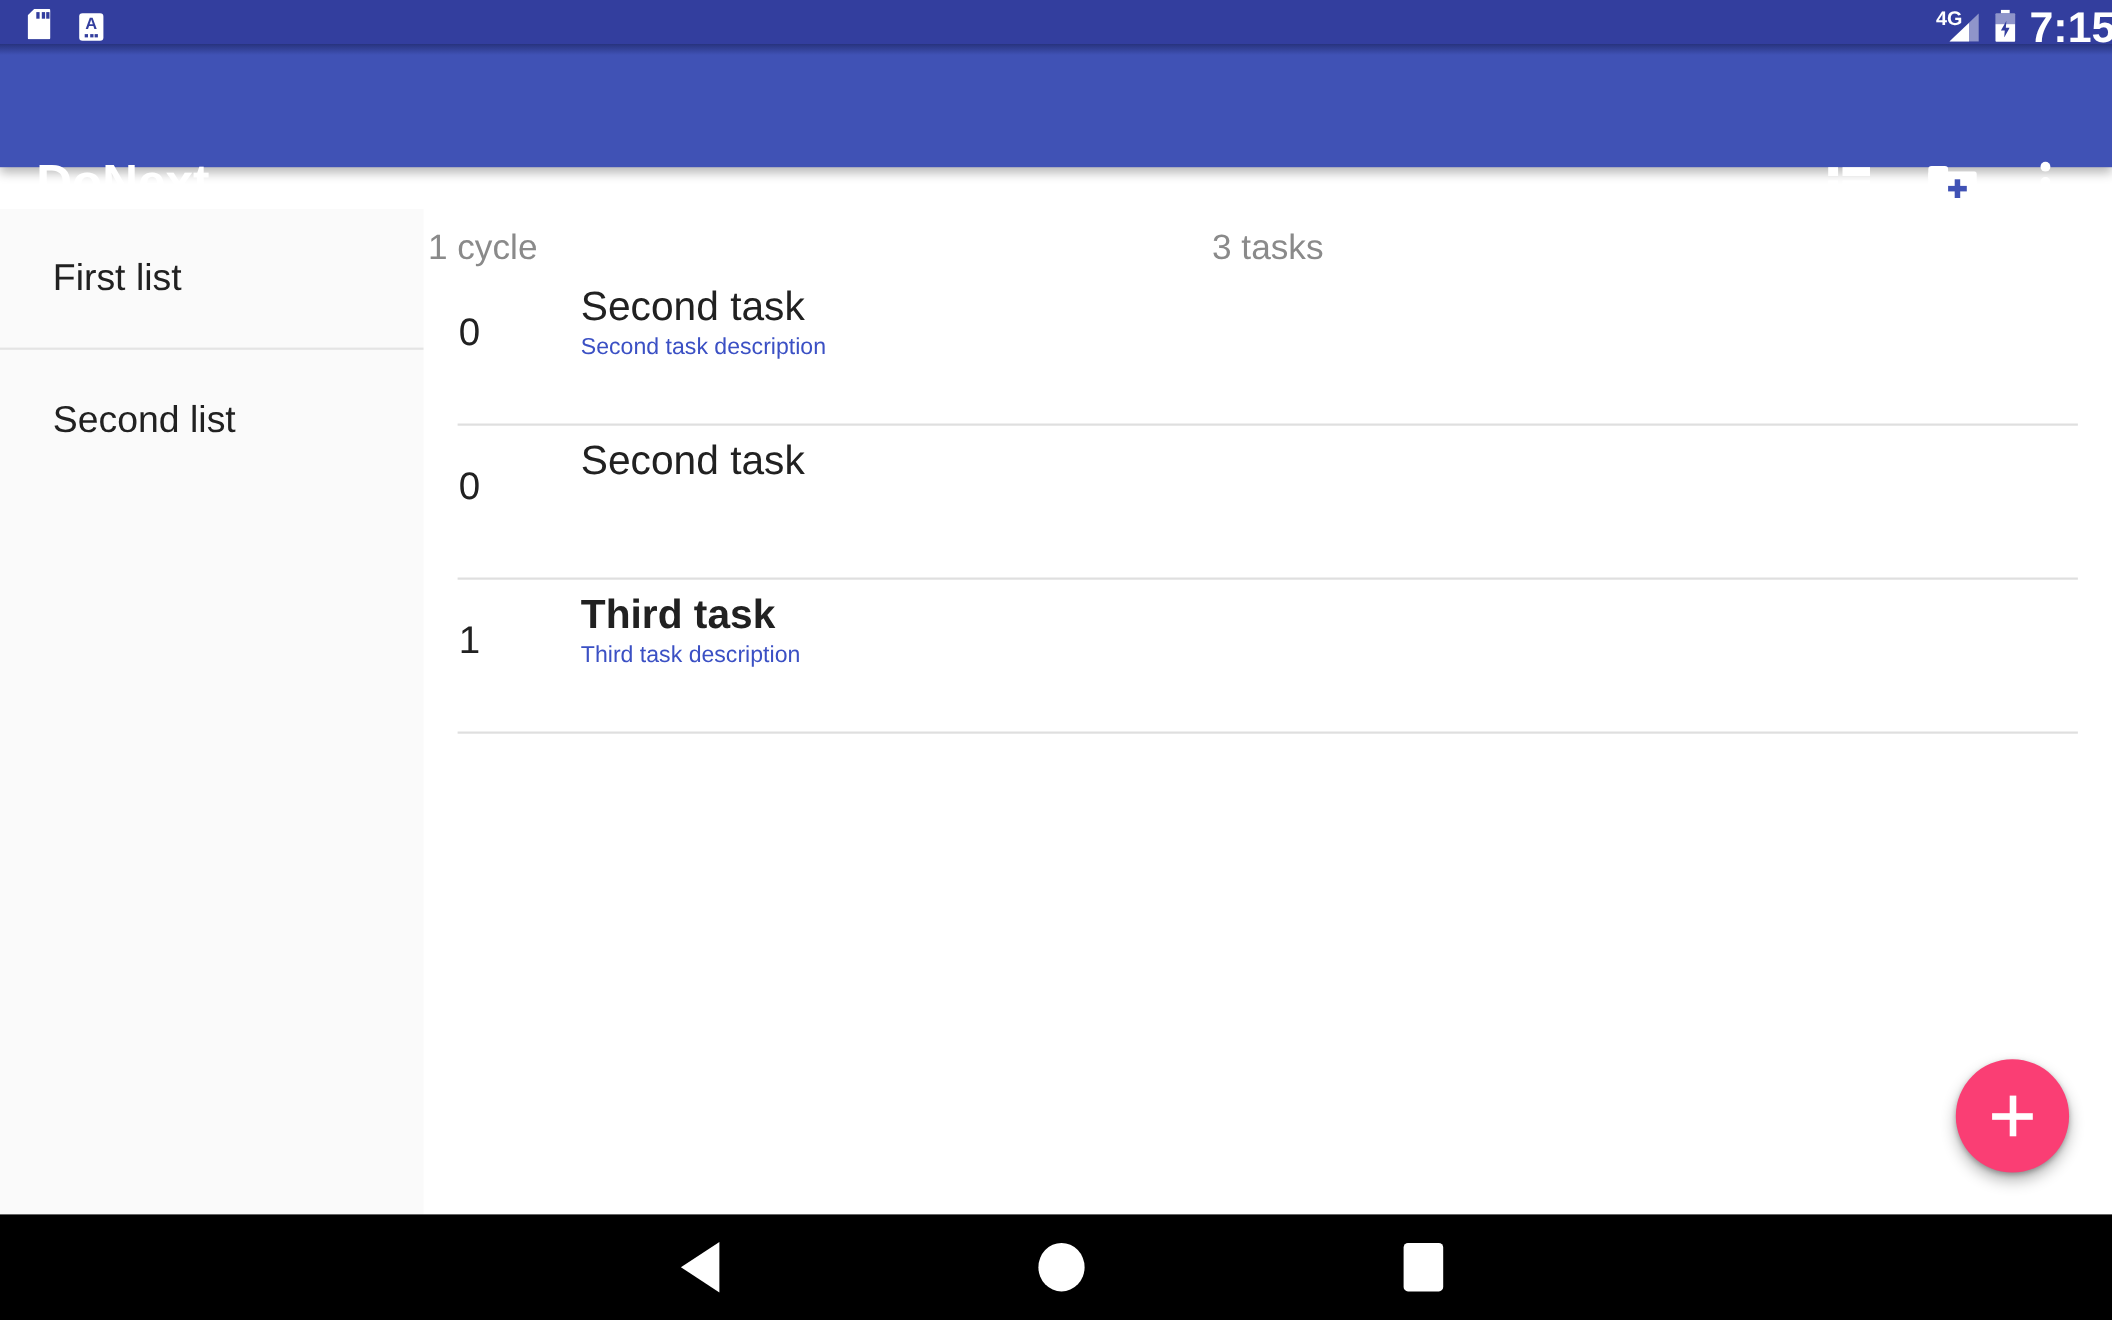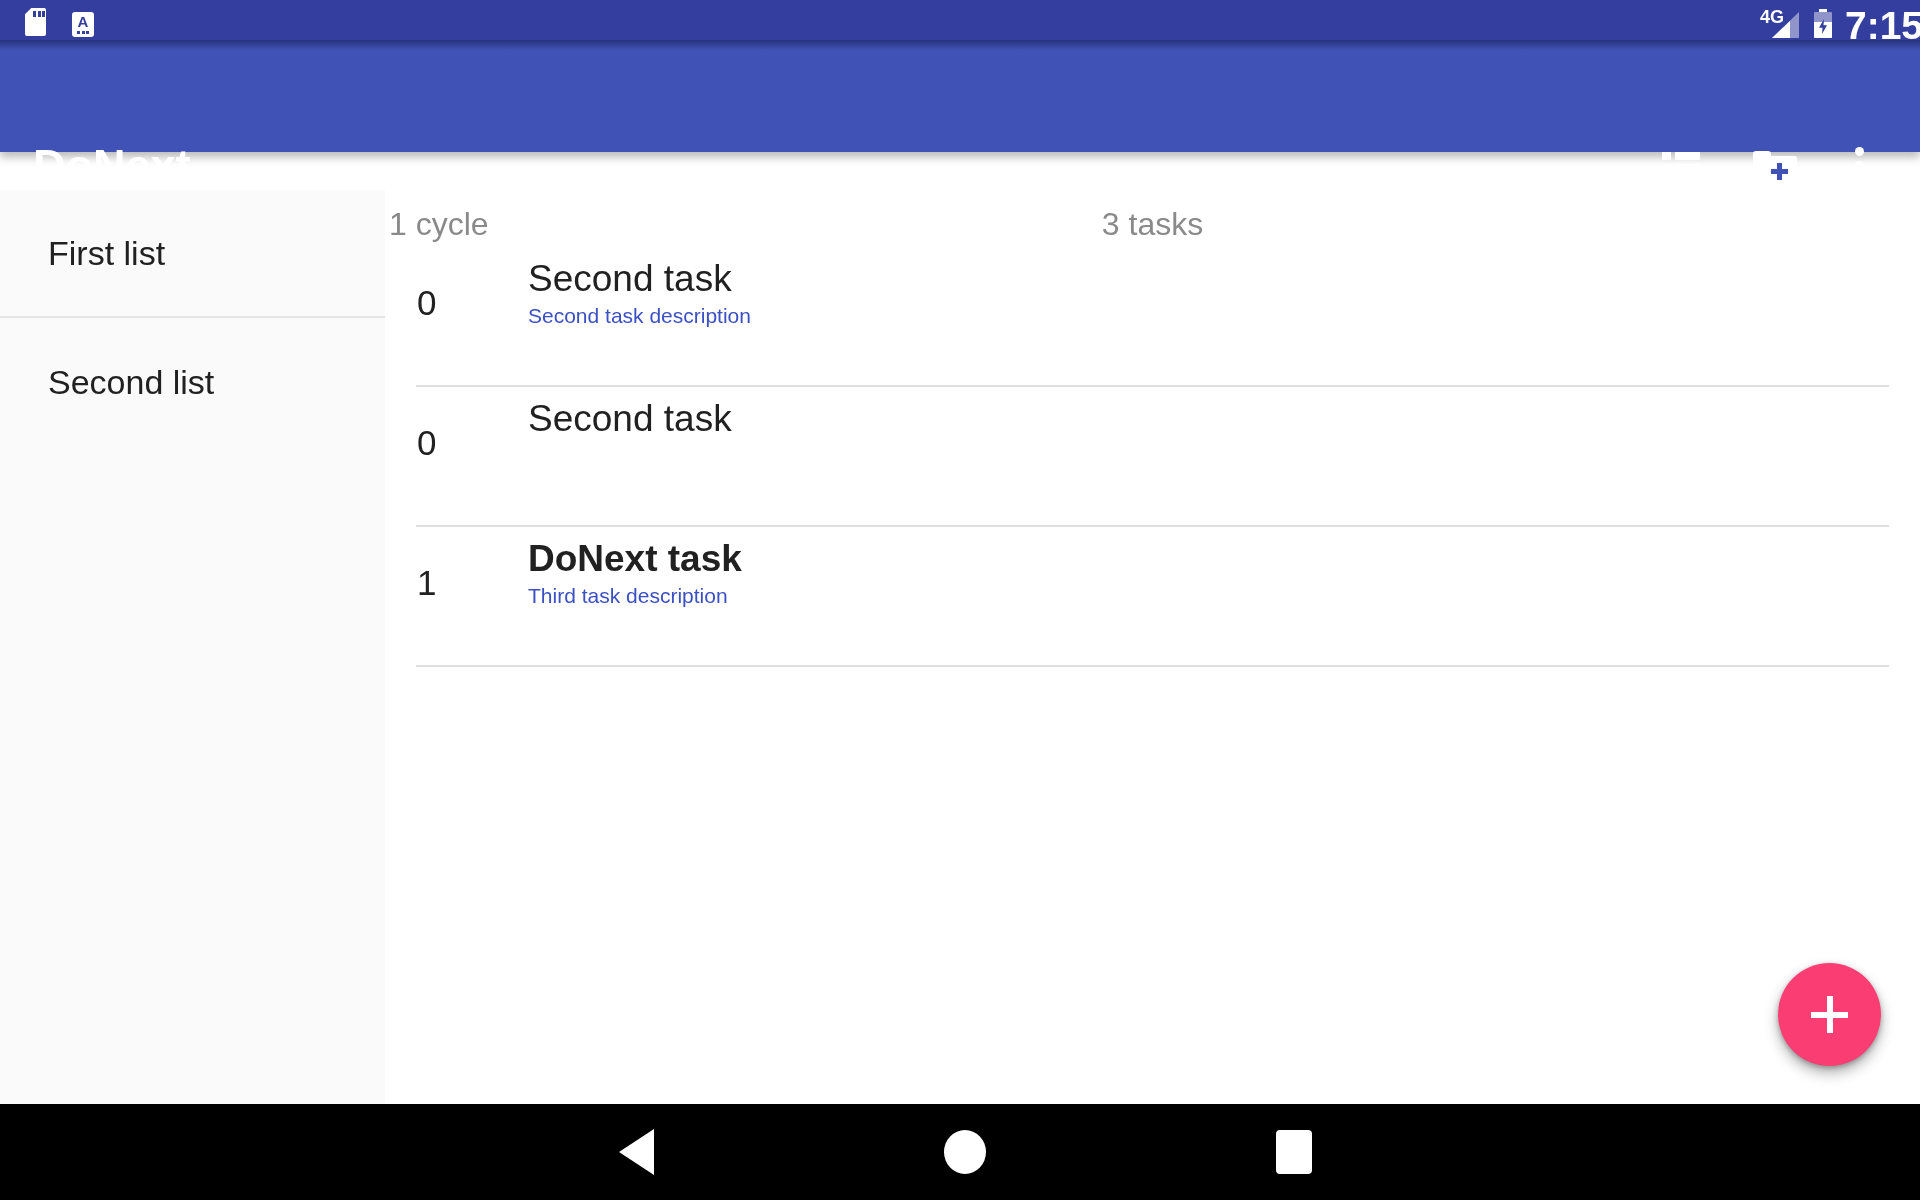--- a/index.html
+++ b/index.html
@@ -193,21 +193,21 @@
         <span class="task-desc">Second task description</span>
       </div>
 
       <div class="task-row">
         <span class="task-count">0</span>
         <span class="task-title">Second task</span>
       </div>
 
       <div class="task-row">
         <span class="task-count">1</span>
-        <span class="task-title bold">DoNext task</span>
+        <span class="task-title bold">Third task</span>
         <span class="task-desc">Third task description</span>
       </div>
 
     </div>
   </div>
 
   <div class="fab">
     <div class="fab-plus-h"></div>
     <div class="fab-plus-v"></div>
   </div>

